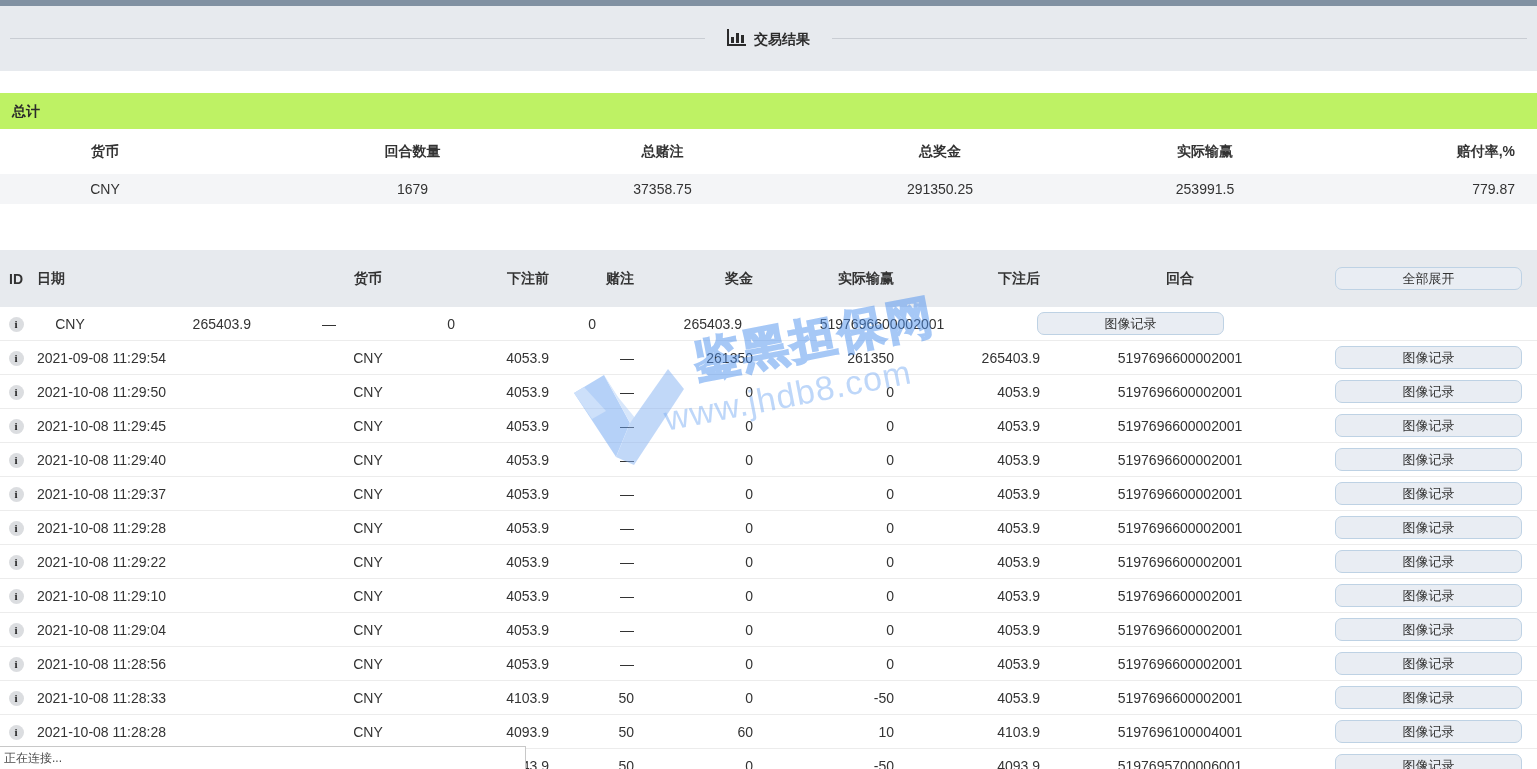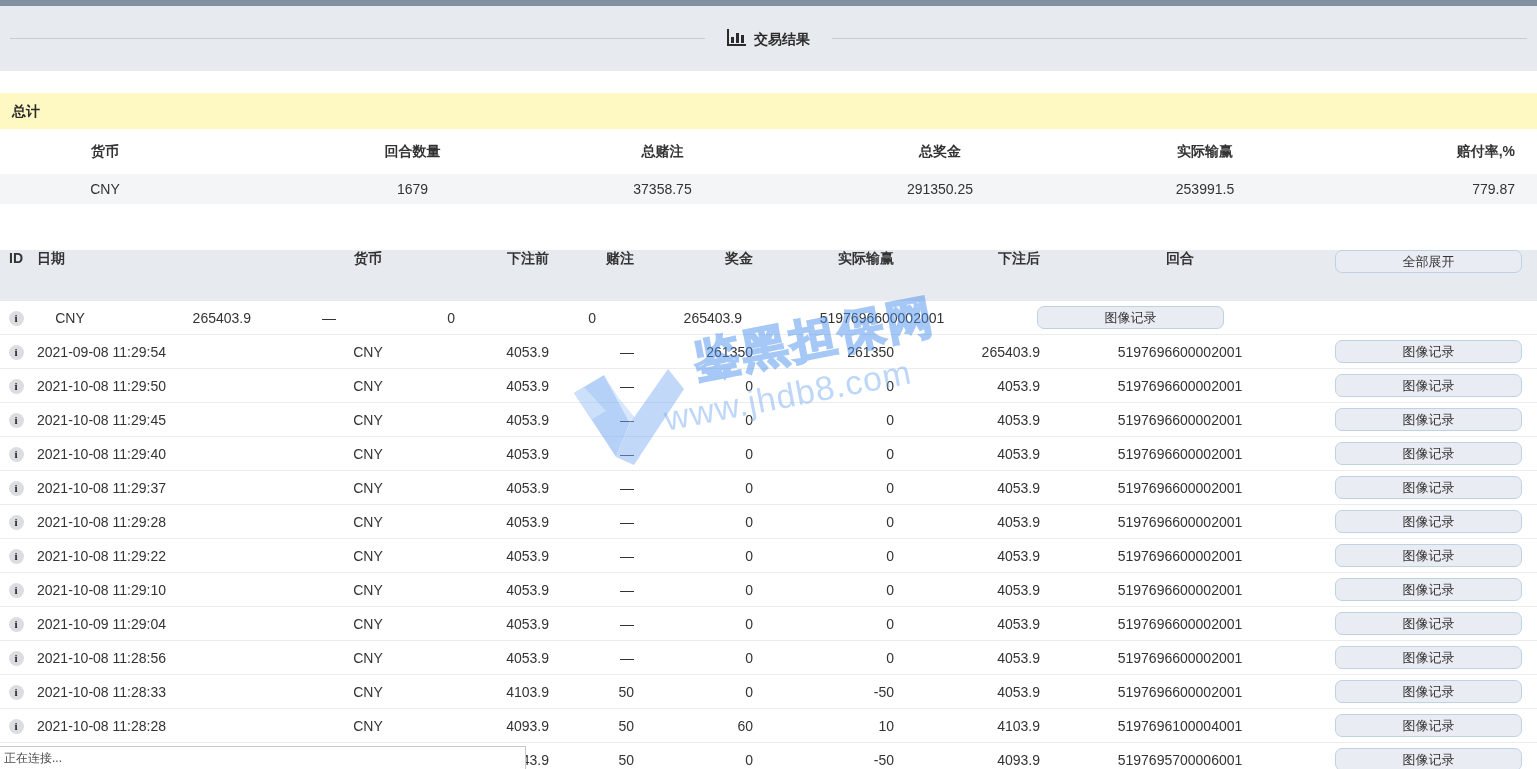--- a/index.html
+++ b/index.html
@@ -18,34 +18,34 @@
   .hline { flex:1; height:1px; background:#c9cdd3; }
   .hline.l { margin-left:10px; margin-right:22px; }
   .hline.r { margin-right:10px; margin-left:22px; }
   .page-title { display:flex; align-items:flex-end; gap:8px; font-weight:bold; font-size:14px; color:#2b2b2b; }
   .chart-ico { display:inline-block; }
 
   .gap22 { height:22px; background:#fff; }
   .gap46 { height:46px; background:#fff; }
 
   
-  .section-band { height:36px; line-height:36px; background:#fef9c3; font-weight:bold; font-size:14px; padding-left:12px; color:#2b2b2b; }
+  .section-band { height:36px; line-height:36px; background:#bef264; font-weight:bold; font-size:14px; padding-left:12px; color:#2b2b2b; }
 
   
   .summary-header { display:flex; height:45px; align-items:center; font-weight:bold; font-size:14px; background:#fff; }
   .summary-values { display:flex; height:30px; align-items:center; background:#f4f5f7; font-size:14px; }
   .s1 { width:210px; text-align:center; }
   .s2 { width:405px; text-align:center; }
   .s3 { width:95px;  text-align:center; }
   .s4 { width:460px; text-align:center; }
   .s5 { width:70px;  text-align:center; }
   .s6 { flex:1; text-align:right; padding-right:22px; }
 
   
-  .thead { height:51px; display:flex; background:#e7eaee; font-weight:bold; font-size:14px; }
+  .thead { height:57px; display:flex; align-items:center; background:#e7eaee; font-weight:bold; font-size:14px; }
   .trow  { height:34px; display:flex; align-items:center; border-bottom:1px solid #ececec; font-size:14px; background:#fff; }
   .c1 { width:32px;  text-align:center; }
   .c2 { width:298px; padding-left:5px; }
   .c3 { width:76px;  text-align:center; }
   .c4 { width:143px; text-align:right; }
   .c5 { width:85px;  text-align:right; }
   .c6 { width:119px; text-align:right; }
   .c7 { width:141px; text-align:right; }
   .c8 { width:146px; text-align:right; }
   .c9 { width:280px; text-align:center; }
@@ -263,21 +263,21 @@
       <div class="c6">0</div>
       <div class="c7">0</div>
       <div class="c8">4053.9</div>
       <div class="c9">5197696600002001</div>
       <div class="c10">
         <button class="btn">图像记录</button>
       </div>
     </div>
     <div class="trow">
       <div class="c1"><span class="info-badge">i</span></div>
-      <div class="c2">2021-10-09 11:29:04</div>
+      <div class="c2">2021-10-08 11:29:04</div>
       <div class="c3">CNY</div>
       <div class="c4">4053.9</div>
       <div class="c5">—</div>
       <div class="c6">0</div>
       <div class="c7">0</div>
       <div class="c8">4053.9</div>
       <div class="c9">5197696600002001</div>
       <div class="c10">
         <button class="btn">图像记录</button>
       </div>

